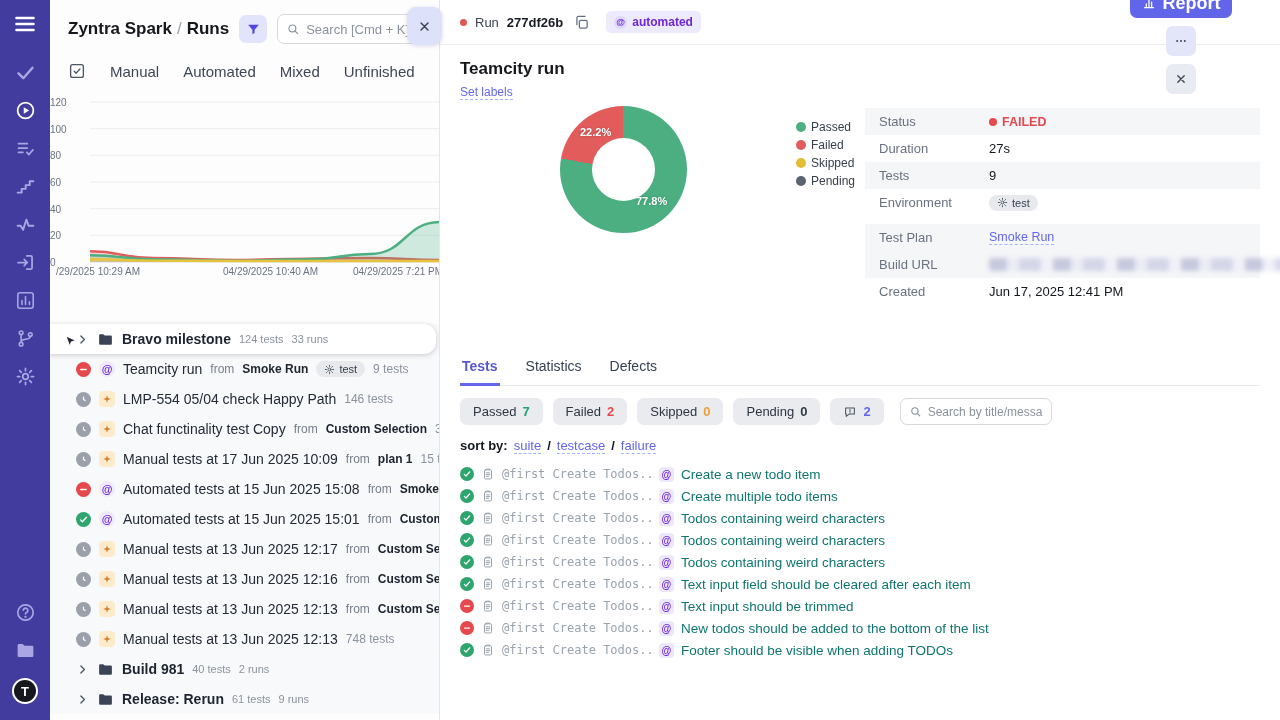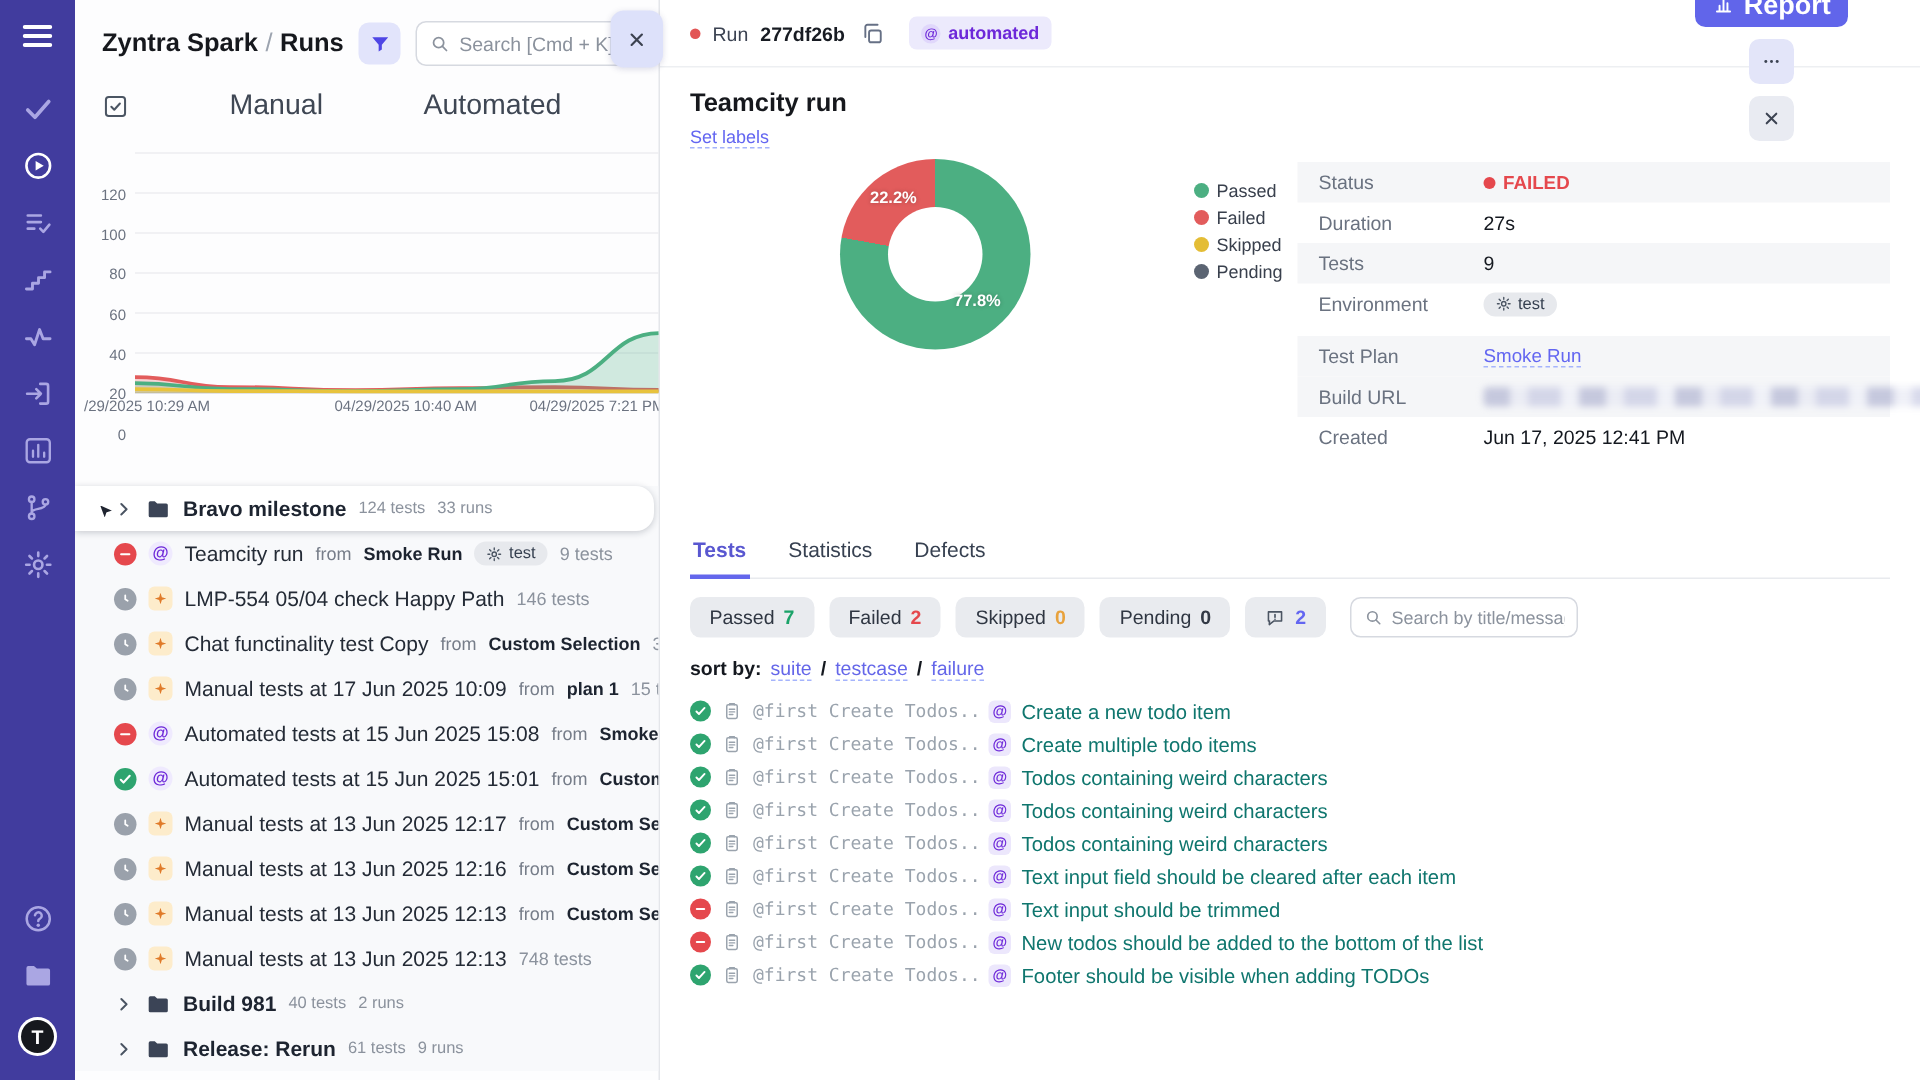--- a/index.html
+++ b/index.html
@@ -26,25 +26,25 @@
   .bc-sep { color:#9ca3af; margin:0 5px; font-weight:400; }
   .bc-page { font-weight:800; color:#16181d; }
   .filter-btn { margin-left:auto; width:28px; height:28px; border:none; border-radius:7px; background:#e2e4fb; color:#4f46e5; display:flex; align-items:center; justify-content:center; cursor:pointer; flex:none; }
   .filter-btn .icw { width:15px; height:15px; }
   .search-box { width:154px; height:30px; border:1px solid #d6d9e0; border-radius:7px; background:#fff; display:flex; align-items:center; padding:0 8px; gap:6px; flex:none; }
   .search-box .icw { width:14px; height:14px; color:#8b929d; flex:none; }
   .search-box input { border:none; outline:none; width:100%; font-size:13px; color:#374151; font-family:"Liberation Sans",sans-serif; background:transparent; }
   .search-box input::placeholder { color:#8b929d; }
   .lp-tabs { display:flex; align-items:center; gap:24px; padding:0 18px; margin-top:12px; height:30px; }
   .select-ic { width:18px; height:18px; color:#4b5563; cursor:pointer; flex:none; }
-  .lp-tab { font-size:19px; color:#3f4754; cursor:pointer; white-space:nowrap;margin-left:43px; }
+  .lp-tab { font-size:15px; color:#3f4754; cursor:pointer; white-space:nowrap; }
 
   .lp-chart { position:relative; height:196px; margin-top:2px; }
   .y-labels { position:absolute; left:0; top:0; width:34px; }
-  .y-label { position:absolute; right:0; width:34px; text-align:right; font-size:10px; color:#6b7280;margin-top:28px; }
+  .y-label { position:absolute; right:0; width:34px; font-size:10px; color:#6b7280; }
   .trend-svg { position:absolute; left:40px; top:0; }
   .x-labels { position:absolute; left:40px; top:178px; width:350px; height:14px; }
   .x-label { position:absolute; font-size:10px; color:#6b7280; white-space:nowrap; }
 
   .lp-list { margin-top:40px; background:#f8f9fb; height:calc(720px - 330px); }
   .run-row, .folder-row { height:30px; display:flex; align-items:center; padding-left:26px; gap:8px; white-space:nowrap; overflow:hidden; cursor:pointer; position:relative; }
   .folder-row .chev { width:13px; height:13px; color:#4b5563; flex:none; }
   .folder-row .fold { width:17px; height:17px; color:#3b4456; flex:none; }
   .folder-name { font-size:14px; font-weight:700; color:#1d2430; }
   .muted-sm { font-size:11px; color:#8b929d; }

